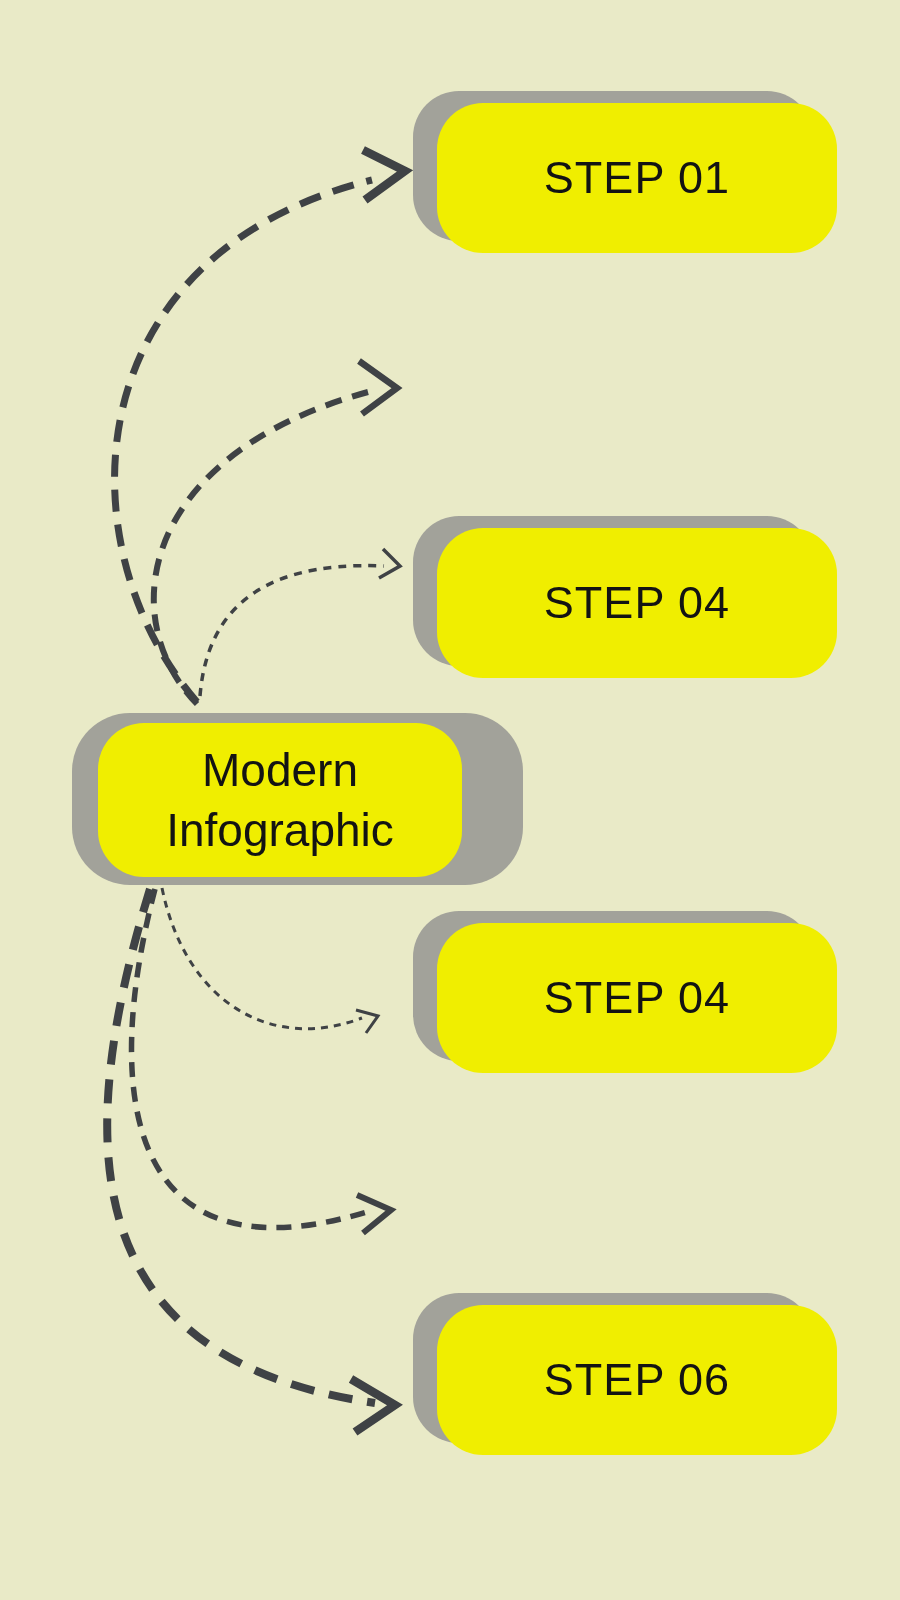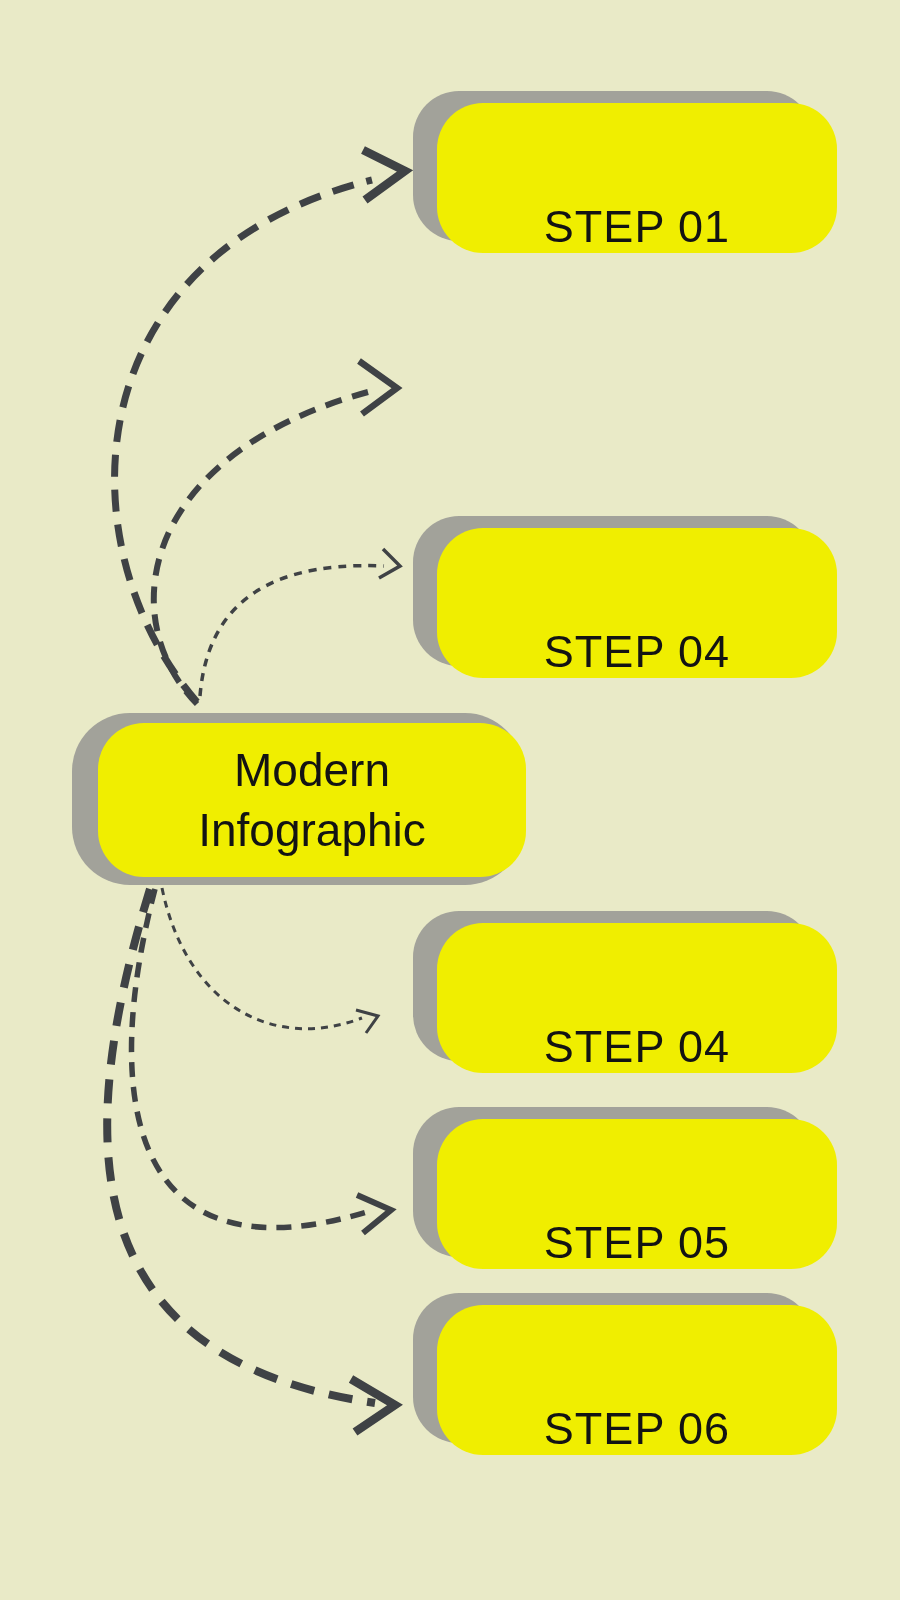--- a/index.html
+++ b/index.html
@@ -42,21 +42,21 @@
     background: var(--node-shadow);
     border-radius: 46px;
   }
   .step-face {
     position: absolute;
     left: 0; top: 0;
     width: 400px; height: 150px;
     background: var(--node-fill);
     border-radius: 46px;
     display: flex;
-    align-items: flex-end;
+    align-items: center;
     justify-content: center;
   }
   .step-label {
     font-size: 45px;
     font-weight: 500;
     letter-spacing: 1px;
     color: var(--text);
   }
   .center-node {
     position: absolute;
@@ -66,21 +66,21 @@
   .center-outer {
     position: absolute;
     left: 0; top: 0;
     width: 100%; height: 100%;
     background: var(--node-shadow);
     border-radius: 58px;
   }
   .center-inner {
     position: absolute;
     left: 26px; top: 10px;
-    width: 428px; height: 154px;
+    width: 364px; height: 154px;
     background: var(--node-fill);
     border-radius: 46px;
     display: flex;
     flex-direction: column;
     align-items: center;
     justify-content: center;
   }
   .center-line {
     font-size: 46px;
     font-weight: 500;
@@ -144,26 +144,20 @@
     </div>
   </div>
 
   <div class="step" style="top:923px">
     <div class="step-shadow"></div>
     <div class="step-face">
       <span class="step-label">STEP 04</span>
     </div>
   </div>
 
-  <div class="step" style="top:1119px">
-    <div class="step-shadow"></div>
-    <div class="step-face">
-      <span class="step-label">STEP 05</span>
-    </div>
-  </div>
 
   <div class="step" style="top:1305px">
     <div class="step-shadow"></div>
     <div class="step-face">
       <span class="step-label">STEP 06</span>
     </div>
   </div>
 
 </div>
 

